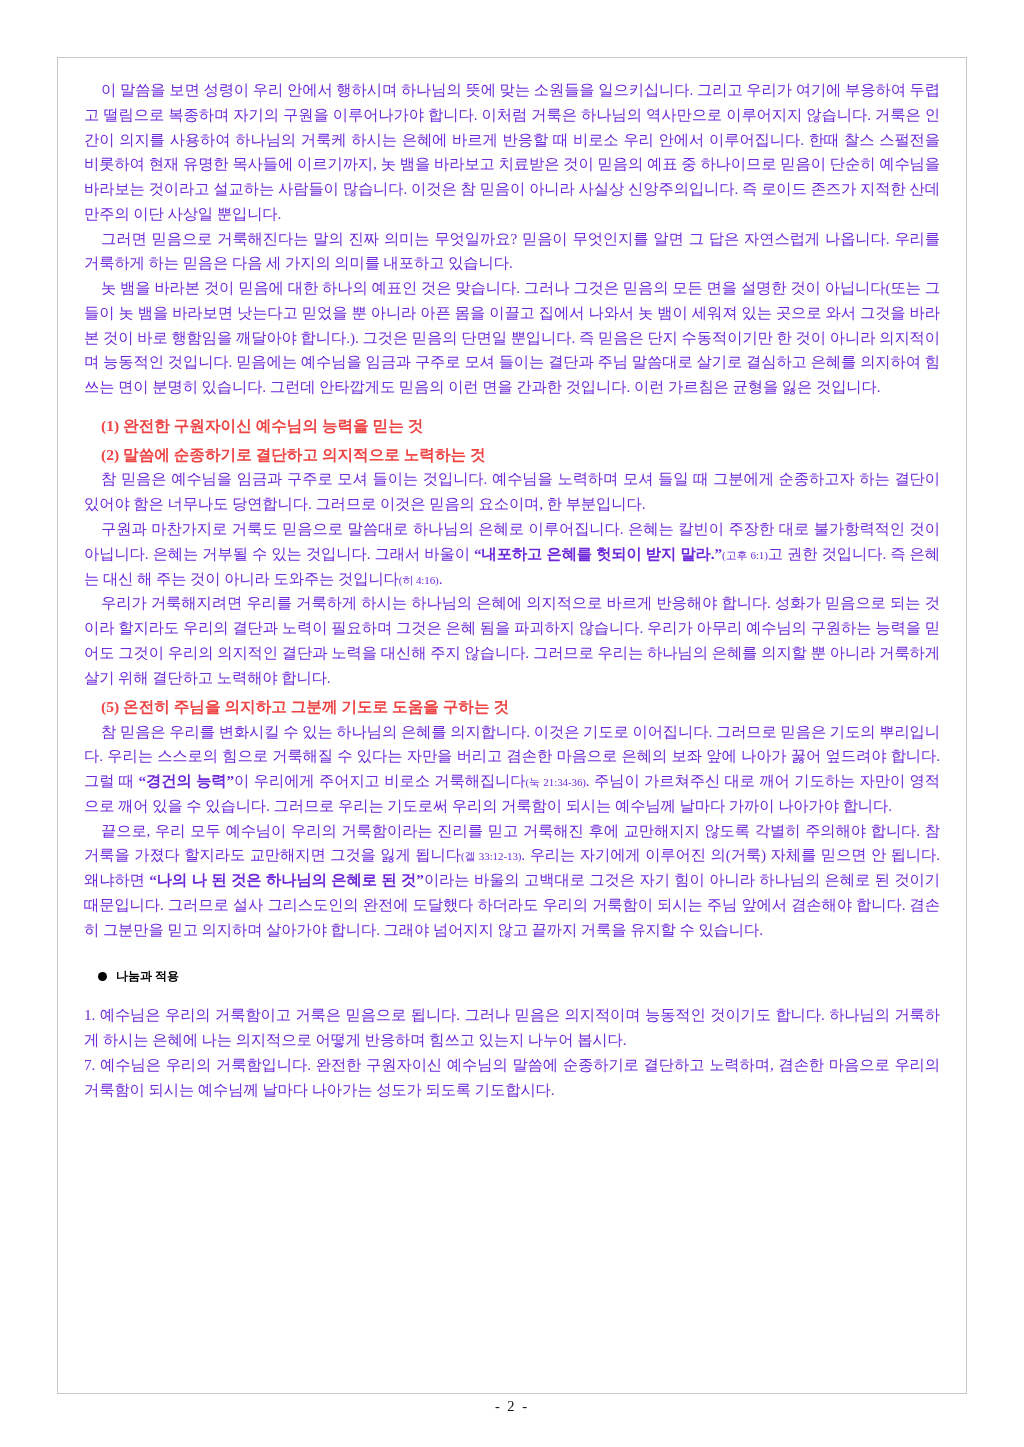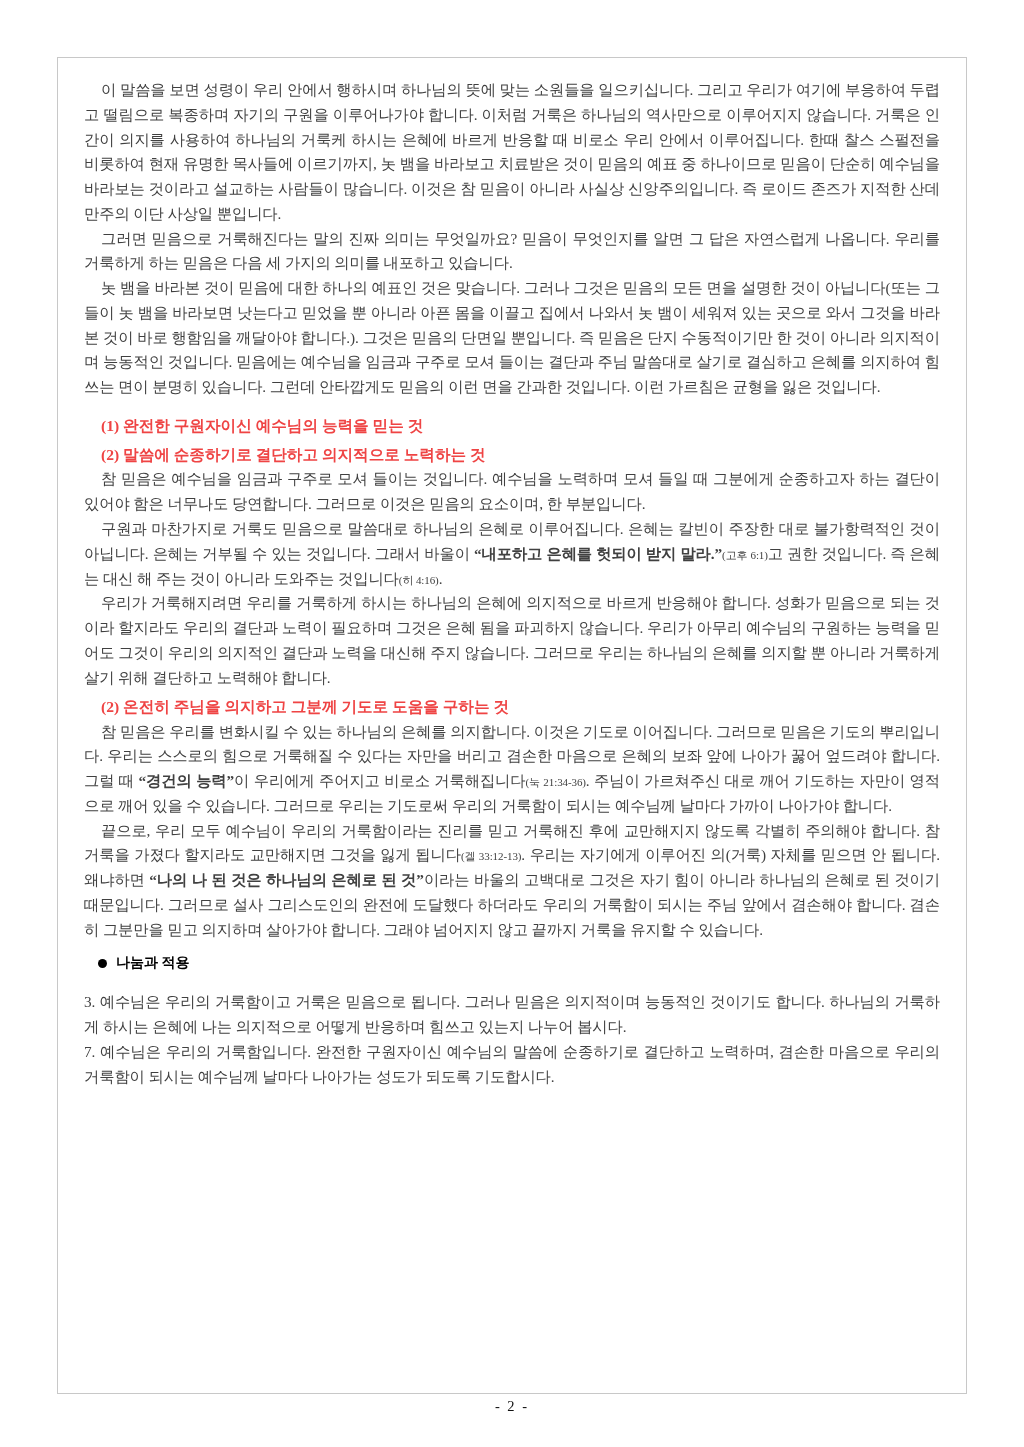--- a/index.html
+++ b/index.html
@@ -35,43 +35,43 @@
     width: 900px;
     box-sizing: border-box;
     padding: 0 22px;
   }
   p {
     margin: 0;
     font-size: 15.3px;
     line-height: 1.62;
     text-align: justify;
     text-justify: inter-character;
-    color: #404040;
+    color: #6d28d9;
     letter-spacing: -0.1px;
   }
   p.indent {
     text-indent: 17px;
   }
   h3.heading {
     margin: 4px 0 0 0;
     font-size: 15.6px;
     line-height: 1.62;
     font-weight: bold;
     color: #ef4444;
     text-indent: 17px;
   }
   .small {
     font-size: 11px;
   }
   .bold {
     font-weight: bold;
   }
   .section-title {
-    margin-top: 12px;
-    font-size: 14px;
+    margin-top: 26px;
+    font-size: 12px;
     font-weight: bold;
     color: #000000;
     display: flex;
     align-items: center;
     gap: 9px;
   }
   .bullet-dot {
     display: inline-block;
     width: 9px;
     height: 9px;
@@ -113,32 +113,32 @@
 
     <h3 class="heading">(1) 완전한 구원자이신 예수님의 능력을 믿는 것</h3>
 
     <h3 class="heading">(2) 말씀에 순종하기로 결단하고 의지적으로 노력하는 것</h3>
     <p class="indent">참 믿음은 예수님을 임금과 구주로 모셔 들이는 것입니다. 예수님을 노력하며 모셔 들일 때 그분에게 순종하고자 하는 결단이 있어야 함은 너무나도 당연합니다. 그러므로 이것은 믿음의 요소이며, 한 부분입니다.</p>
 
     <p class="indent"><span>구원과 마찬가지로 거룩도 믿음으로 말씀대로 하나님의 은혜로 이루어집니다. 은혜는 칼빈이 주장한 대로 불가항력적인 것이 아닙니다. 은혜는 거부될 수 있는 것입니다. 그래서 바울이 </span><span class="bold">“내포하고 은혜를 헛되이 받지 말라.”</span><span class="small">(고후 6:1)</span><span>고 권한 것입니다. 즉 은혜는 대신 해 주는 것이 아니라 도와주는 것입니다</span><span class="small">(히 4:16)</span><span>.</span></p>
 
     <p class="indent">우리가 거룩해지려면 우리를 거룩하게 하시는 하나님의 은혜에 의지적으로 바르게 반응해야 합니다. 성화가 믿음으로 되는 것이라 할지라도 우리의 결단과 노력이 필요하며 그것은 은혜 됨을 파괴하지 않습니다. 우리가 아무리 예수님의 구원하는 능력을 믿어도 그것이 우리의 의지적인 결단과 노력을 대신해 주지 않습니다. 그러므로 우리는 하나님의 은혜를 의지할 뿐 아니라 거룩하게 살기 위해 결단하고 노력해야 합니다.</p>
 
-    <h3 class="heading">(2) 온전히 주님을 의지하고 그분께 기도로 도움을 구하는 것</h3>
+    <h3 class="heading">(5) 온전히 주님을 의지하고 그분께 기도로 도움을 구하는 것</h3>
 
     <p class="indent"><span>참 믿음은 우리를 변화시킬 수 있는 하나님의 은혜를 의지합니다. 이것은 기도로 이어집니다. 그러므로 믿음은 기도의 뿌리입니다. 우리는 스스로의 힘으로 거룩해질 수 있다는 자만을 버리고 겸손한 마음으로 은혜의 보좌 앞에 나아가 꿇어 엎드려야 합니다. 그럴 때 </span><span class="bold">“경건의 능력”</span><span>이 우리에게 주어지고 비로소 거룩해집니다</span><span class="small">(눅 21:34-36)</span><span>. 주님이 가르쳐주신 대로 깨어 기도하는 자만이 영적으로 깨어 있을 수 있습니다. 그러므로 우리는 기도로써 우리의 거룩함이 되시는 예수님께 날마다 가까이 나아가야 합니다.</span></p>
 
     <p class="indent"><span>끝으로, 우리 모두 예수님이 우리의 거룩함이라는 진리를 믿고 거룩해진 후에 교만해지지 않도록 각별히 주의해야 합니다. 참 거룩을 가졌다 할지라도 교만해지면 그것을 잃게 됩니다</span><span class="small">(겔 33:12-13)</span><span>. 우리는 자기에게 이루어진 의(거룩) 자체를 믿으면 안 됩니다. 왜냐하면 </span><span class="bold">“나의 나 된 것은 하나님의 은혜로 된 것”</span><span>이라는 바울의 고백대로 그것은 자기 힘이 아니라 하나님의 은혜로 된 것이기 때문입니다. 그러므로 설사 그리스도인의 완전에 도달했다 하더라도 우리의 거룩함이 되시는 주님 앞에서 겸손해야 합니다. 겸손히 그분만을 믿고 의지하며 살아가야 합니다. 그래야 넘어지지 않고 끝까지 거룩을 유지할 수 있습니다.</span></p>
 
     <div class="section-title">
       <span class="bullet-dot"></span>
       <span>나눔과 적용</span>
     </div>
 
     <div class="app-list">
-      <p>3. 예수님은 우리의 거룩함이고 거룩은 믿음으로 됩니다. 그러나 믿음은 의지적이며 능동적인 것이기도 합니다. 하나님의 거룩하게 하시는 은혜에 나는 의지적으로 어떻게 반응하며 힘쓰고 있는지 나누어 봅시다.</p>
+      <p>1. 예수님은 우리의 거룩함이고 거룩은 믿음으로 됩니다. 그러나 믿음은 의지적이며 능동적인 것이기도 합니다. 하나님의 거룩하게 하시는 은혜에 나는 의지적으로 어떻게 반응하며 힘쓰고 있는지 나누어 봅시다.</p>
       <p>7. 예수님은 우리의 거룩함입니다. 완전한 구원자이신 예수님의 말씀에 순종하기로 결단하고 노력하며, 겸손한 마음으로 우리의 거룩함이 되시는 예수님께 날마다 나아가는 성도가 되도록 기도합시다.</p>
     </div>
 
   </div>
 
   <div class="page-number">- 2 -</div>
 </div>
 
 </body></html>

